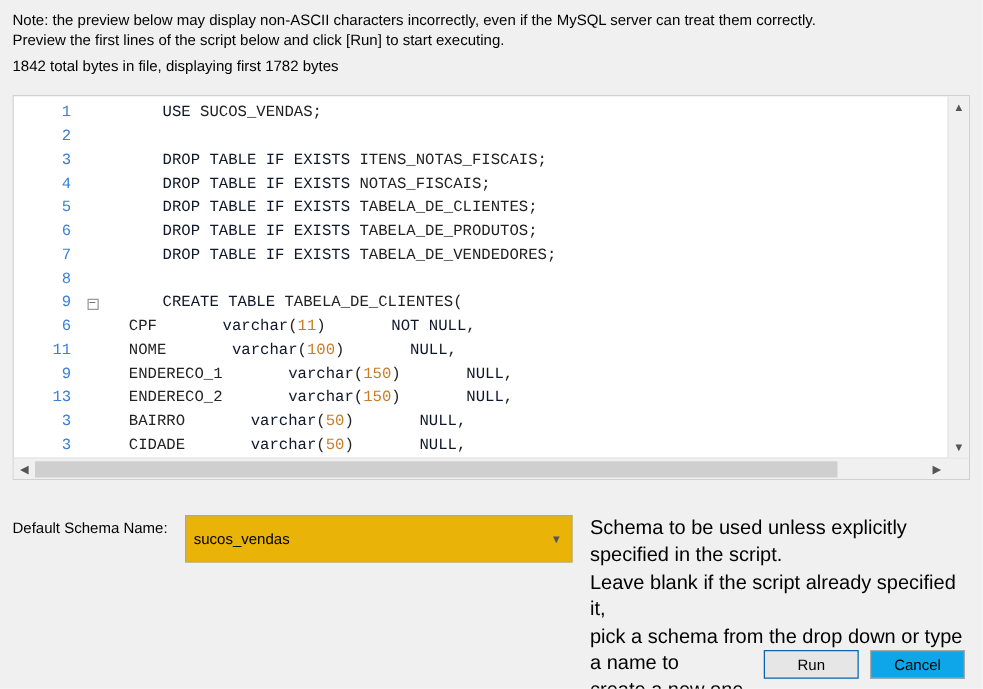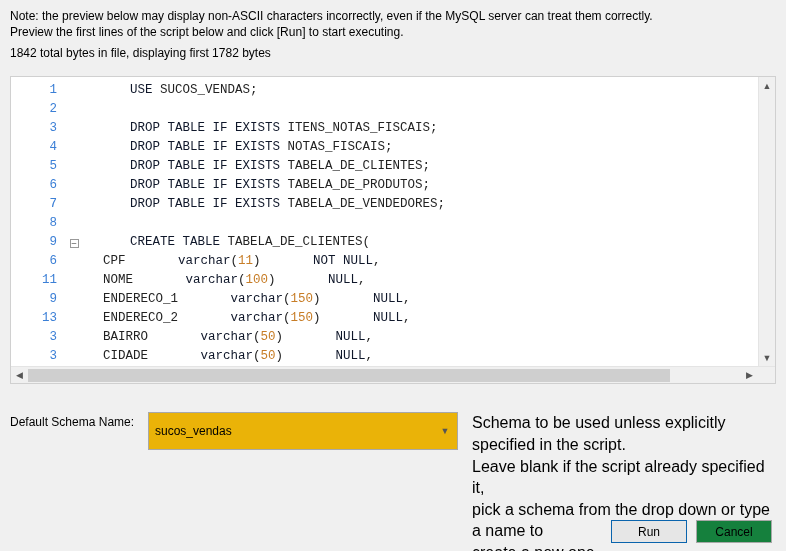--- a/index.html
+++ b/index.html
@@ -132,21 +132,21 @@
   }
   .button-row {
     position: absolute;
     right: 14px;
     bottom: 8px;
     display:flex; gap:9px;
   }
   .btn {
     min-width: 76px; height: 23px;
     border: 1px solid #a8a8a8;
-    background: #15803d;
+    background: #0ea5e9;
     font-size: 12px;
     font-family: inherit;
     cursor: default;
     padding: 0 10px;
   }
   .btn.primary {
     border: 1.5px solid #0a64ad;
     background: #e6e6e6;
   }
 </style>

